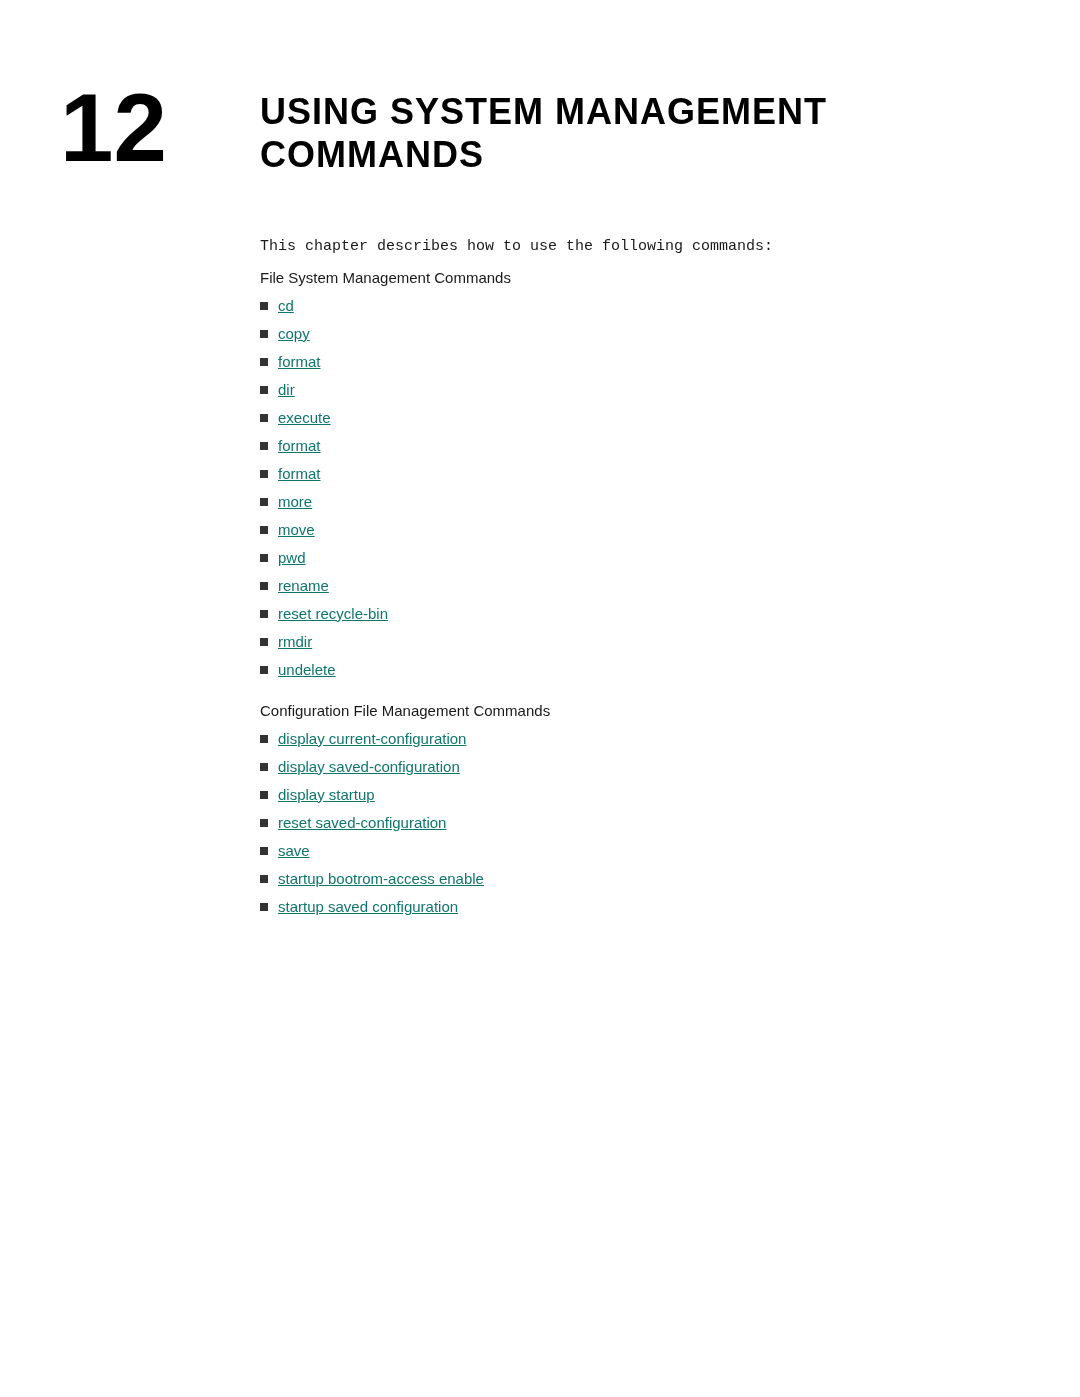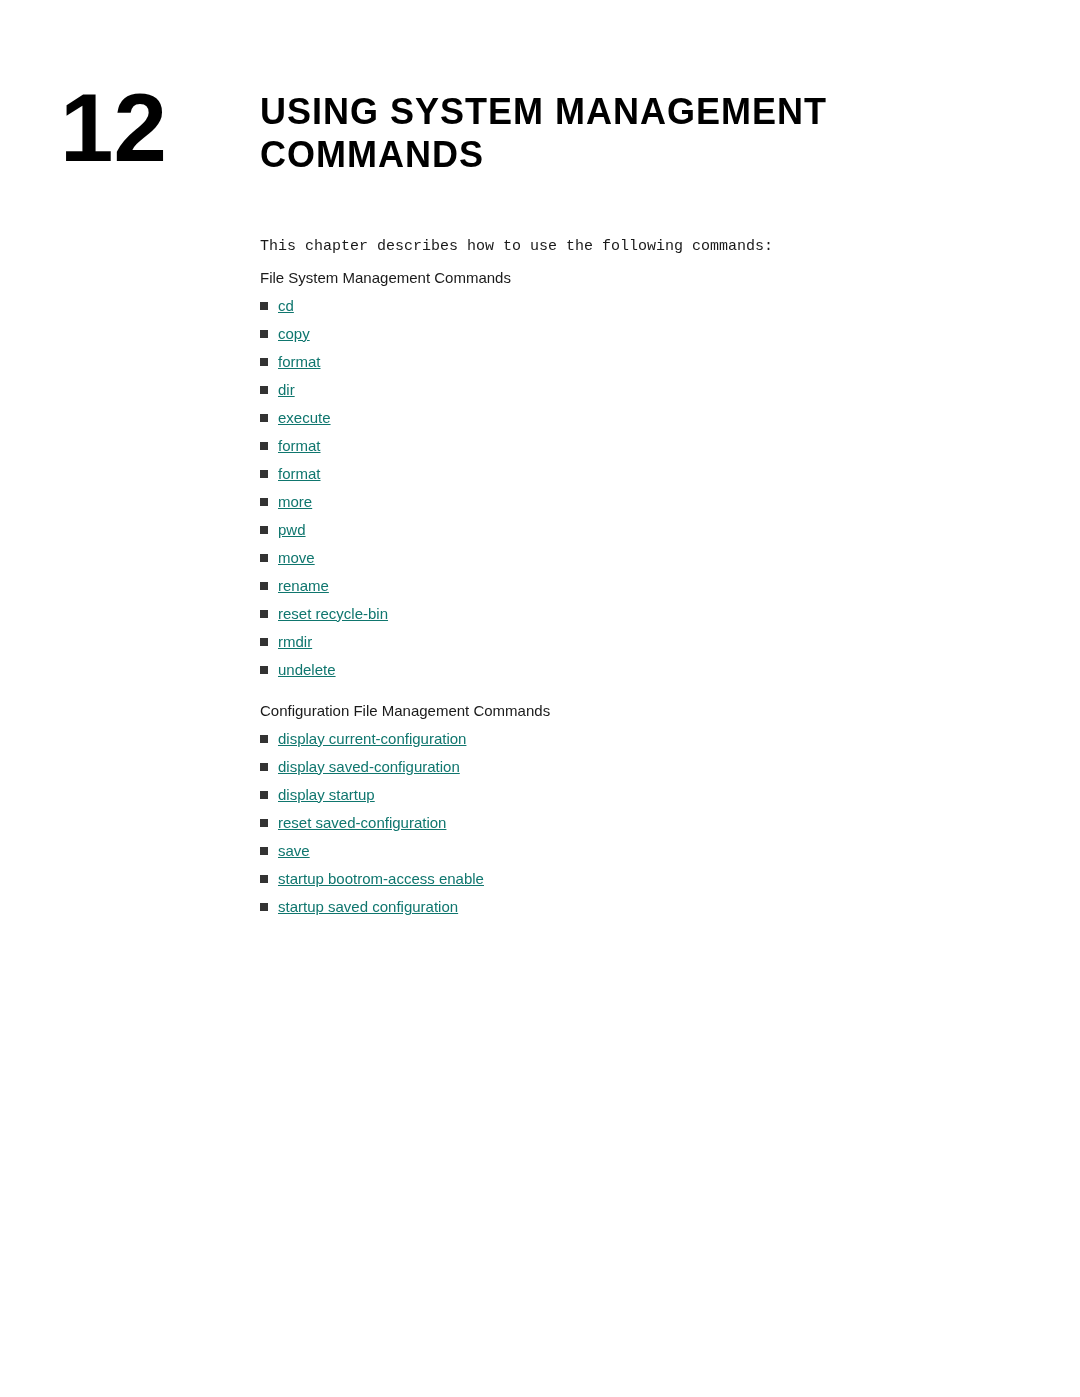--- a/index.html
+++ b/index.html
@@ -150,25 +150,25 @@
         <li>
             <span class="bullet"></span>
             <a class="command-link" href="#mkdir">format</a>
           </li>
         <li>
             <span class="bullet"></span>
             <a class="command-link" href="#more">more</a>
           </li>
         <li>
             <span class="bullet"></span>
+            <a class="command-link" href="#move">move</a>
+          </li>
+        <li>
+            <span class="bullet"></span>
             <a class="command-link" href="#pwd">pwd</a>
-          </li>
-        <li>
-            <span class="bullet"></span>
-            <a class="command-link" href="#move">move</a>
           </li>
         <li>
             <span class="bullet"></span>
             <a class="command-link" href="#rename">rename</a>
           </li>
         <li>
             <span class="bullet"></span>
             <a class="command-link" href="#reset-recycle-bin">reset recycle-bin</a>
           </li>
         <li>

